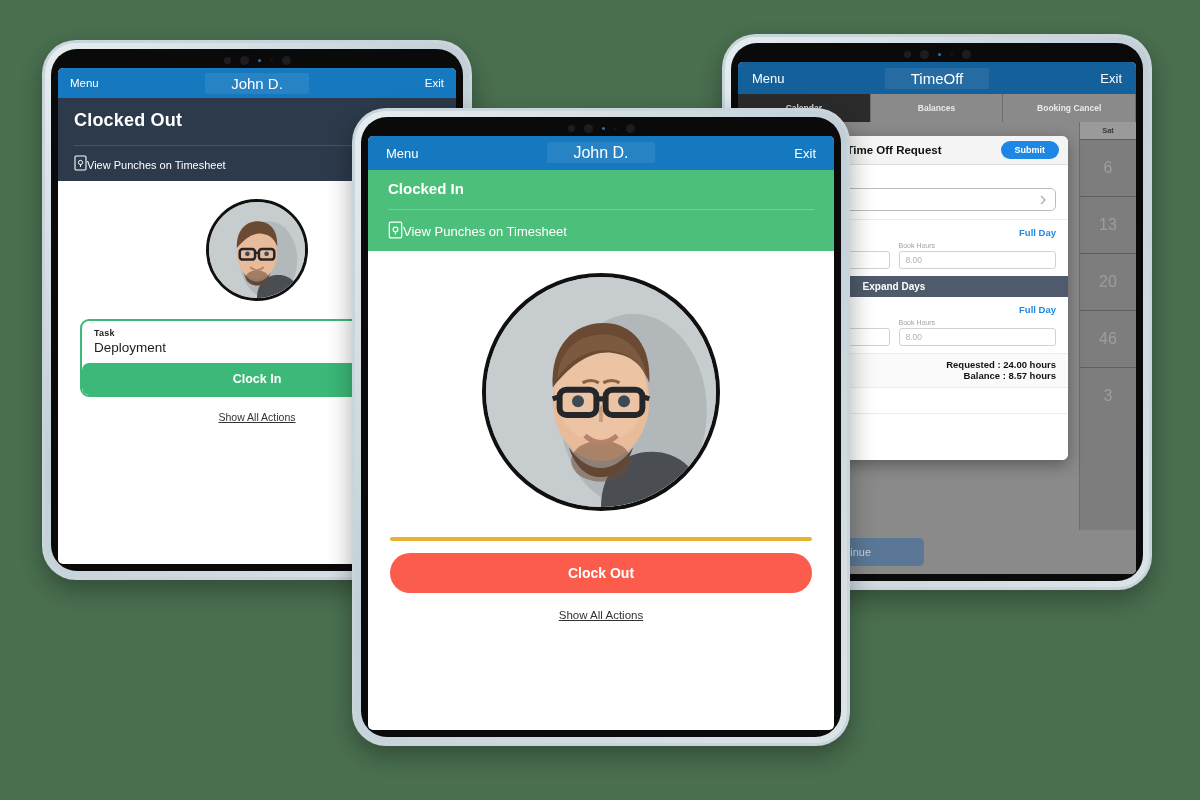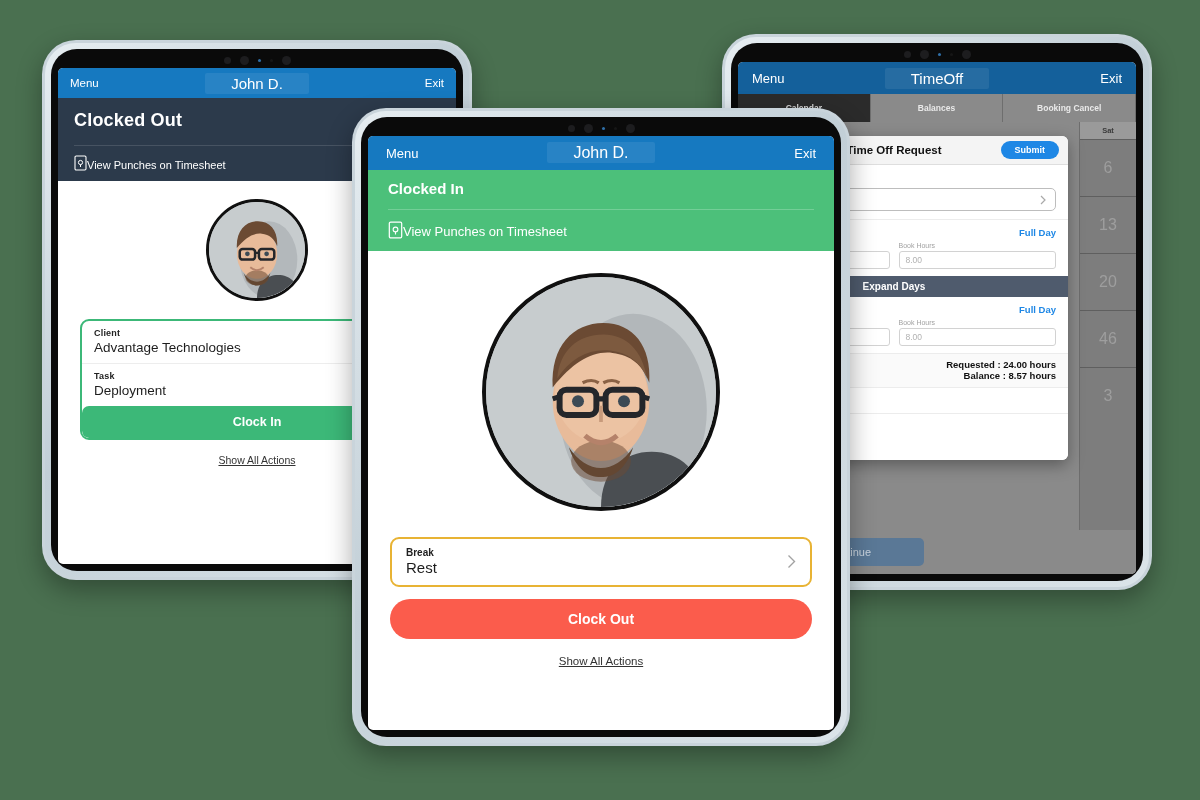--- a/index.html
+++ b/index.html
@@ -376,24 +376,20 @@
                 <rect x="52" y="49" width="16" height="11" rx="3" fill="none" stroke="#24262a" stroke-width="2.6"></rect>
                 <path d="M48 53h4" stroke="#24262a" stroke-width="2.2"></path>
                 <circle cx="40" cy="54" r="2.4" fill="#3c4a55"></circle>
                 <circle cx="60" cy="54" r="2.4" fill="#3c4a55"></circle>
                 <path d="M43 68q7 6 14 0" fill="none" stroke="#b5826a" stroke-width="2"></path>
               </svg>
             </div>
           </div>
 
           <div class="sel-card" style="margin-top:18px;">
-            <div class="sel-row">
-              <div class="sel-lab">Client</div>
-              <div class="sel-val">Advantage Technologies</div>
-            </div>
             <div class="sel-row">
               <div class="sel-lab">Task</div>
               <div class="sel-val">Deployment</div>
             </div>
             <button class="btn btn-green" style="font-size:12.5px;padding:9px 0;border-radius:7px;">Clock In</button>
           </div>
 
           <div class="show-all">Show All Actions</div>
         </div>
 
@@ -453,29 +449,20 @@
                 <path d="M48 53h4M32 52l-3 1M68 52l3 1" stroke="#24262a" stroke-width="2.2"></path>
                 <circle cx="40" cy="54" r="2.6" fill="#3c4a55"></circle>
                 <circle cx="60" cy="54" r="2.6" fill="#3c4a55"></circle>
                 <path d="M50 56v7" stroke="#c79a7b" stroke-width="1.6" fill="none"></path>
                 <path d="M43 69q7 6 14 0" fill="none" stroke="#b5826a" stroke-width="2.2"></path>
               </svg>
             </div>
           </div>
 
           <div class="break-card" style="margin-top:26px;">
-            <div class="break-top">
-              <div class="txt">
-                <div class="break-lab">Break</div>
-                <div class="break-val">Rest</div>
-              </div>
-              <svg class="chev" viewBox="0 0 9 15">
-                  <path d="M1.5 1.5l6 6-6 6" fill="none" stroke="#333" stroke-width="1.4"></path>
-                </svg>
-            </div>
           </div>
 
           <div style="padding:0 22px;margin-top:12px;">
             <button class="btn btn-red" style="font-size:14px;padding:12px 0;border-radius:22px;">Clock Out</button>
           </div>
 
           <div class="show-all" style="font-size:11.5px;margin-top:16px;">Show All Actions</div>
         </div>
 
       </div>

